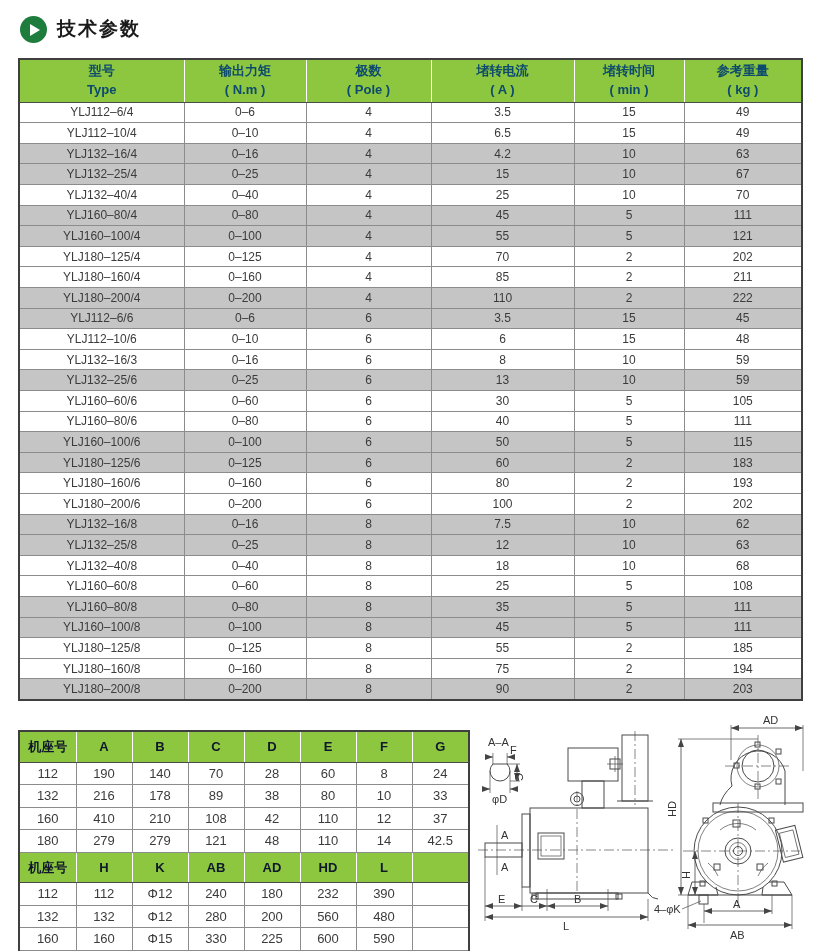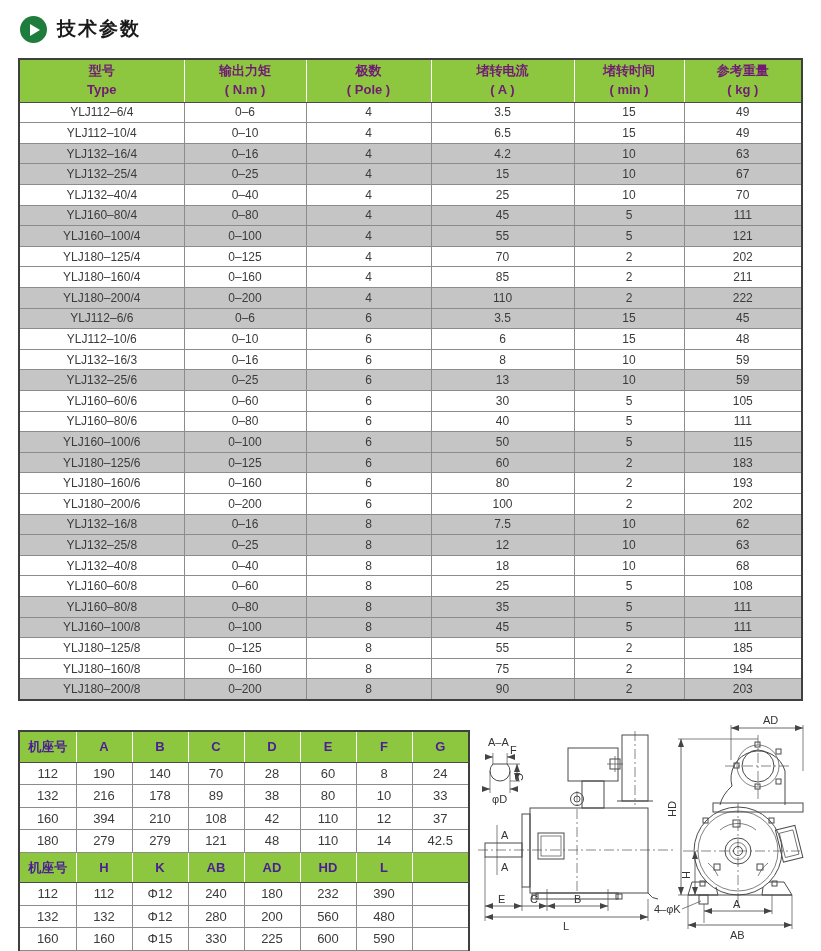--- a/index.html
+++ b/index.html
@@ -11,35 +11,35 @@
   
   .title-bar{position:absolute;left:20px;top:16px;display:flex;align-items:flex-start;gap:10px;}
   .play-badge{width:27px;height:27px;border-radius:50%;background:#1e7c3c;display:flex;align-items:center;justify-content:center;}
   .play-badge .tri{width:0;height:0;border-top:6px solid transparent;border-bottom:6px solid transparent;border-left:10px solid #fff;margin-left:2px;}
   .page-title{font-size:19px;font-weight:bold;color:#1a1a1a;letter-spacing:2px;}
 
   
   table{border-collapse:collapse;table-layout:fixed;}
   .main-table{position:absolute;left:18px;top:58px;width:783px;border:2px solid #3f3f3f;}
   .main-table th{
-    background:#8dc63f;color:#701a75;font-size:13px;font-weight:bold;
+    background:#8dc63f;color:#0c4a6e;font-size:13px;font-weight:bold;
     border-left:1px solid #ffffff;border-bottom:1px solid #4a4a4a;
     padding:2px 0;line-height:1.45;
   }
   .main-table th:first-child{border-left:none;}
   .main-table td{
     font-size:12px;text-align:center;height:19.6px;padding:0;line-height:1;
     border:1px solid #8c8c8c;color:#3b3b3b;background:#ffffff;
   }
   .main-table tr.shade td{background:#c5c5c5;}
 
   
   .dim-table{position:absolute;left:18px;top:730px;width:450px;border:2px solid #3f3f3f;}
   .dim-table th{
-    background:#8dc63f;color:#4c1d95;font-size:13px;font-weight:bold;height:21.5px;
+    background:#8dc63f;color:#0f172a;font-size:13px;font-weight:bold;height:21.5px;
     border-left:1px solid #ffffff;border-top:1px solid #4a4a4a;border-bottom:1px solid #4a4a4a;padding:4px;line-height:1;
   }
   .dim-table th:first-child{border-left:none;}
   .dim-table td{
     font-size:13px;text-align:center;height:21.5px;padding:0;line-height:1;
     border:1px solid #8c8c8c;color:#3b3b3b;background:#ffffff;
   }
 
   
   .diagram{position:absolute;left:470px;top:713px;}
@@ -369,21 +369,21 @@
         <td>216</td>
         <td>178</td>
         <td>89</td>
         <td>38</td>
         <td>80</td>
         <td>10</td>
         <td>33</td>
       </tr>
       <tr>
         <td>160</td>
-        <td>394</td>
+        <td>410</td>
         <td>210</td>
         <td>108</td>
         <td>42</td>
         <td>110</td>
         <td>12</td>
         <td>37</td>
       </tr>
       <tr>
         <td>180</td>
         <td>279</td>

